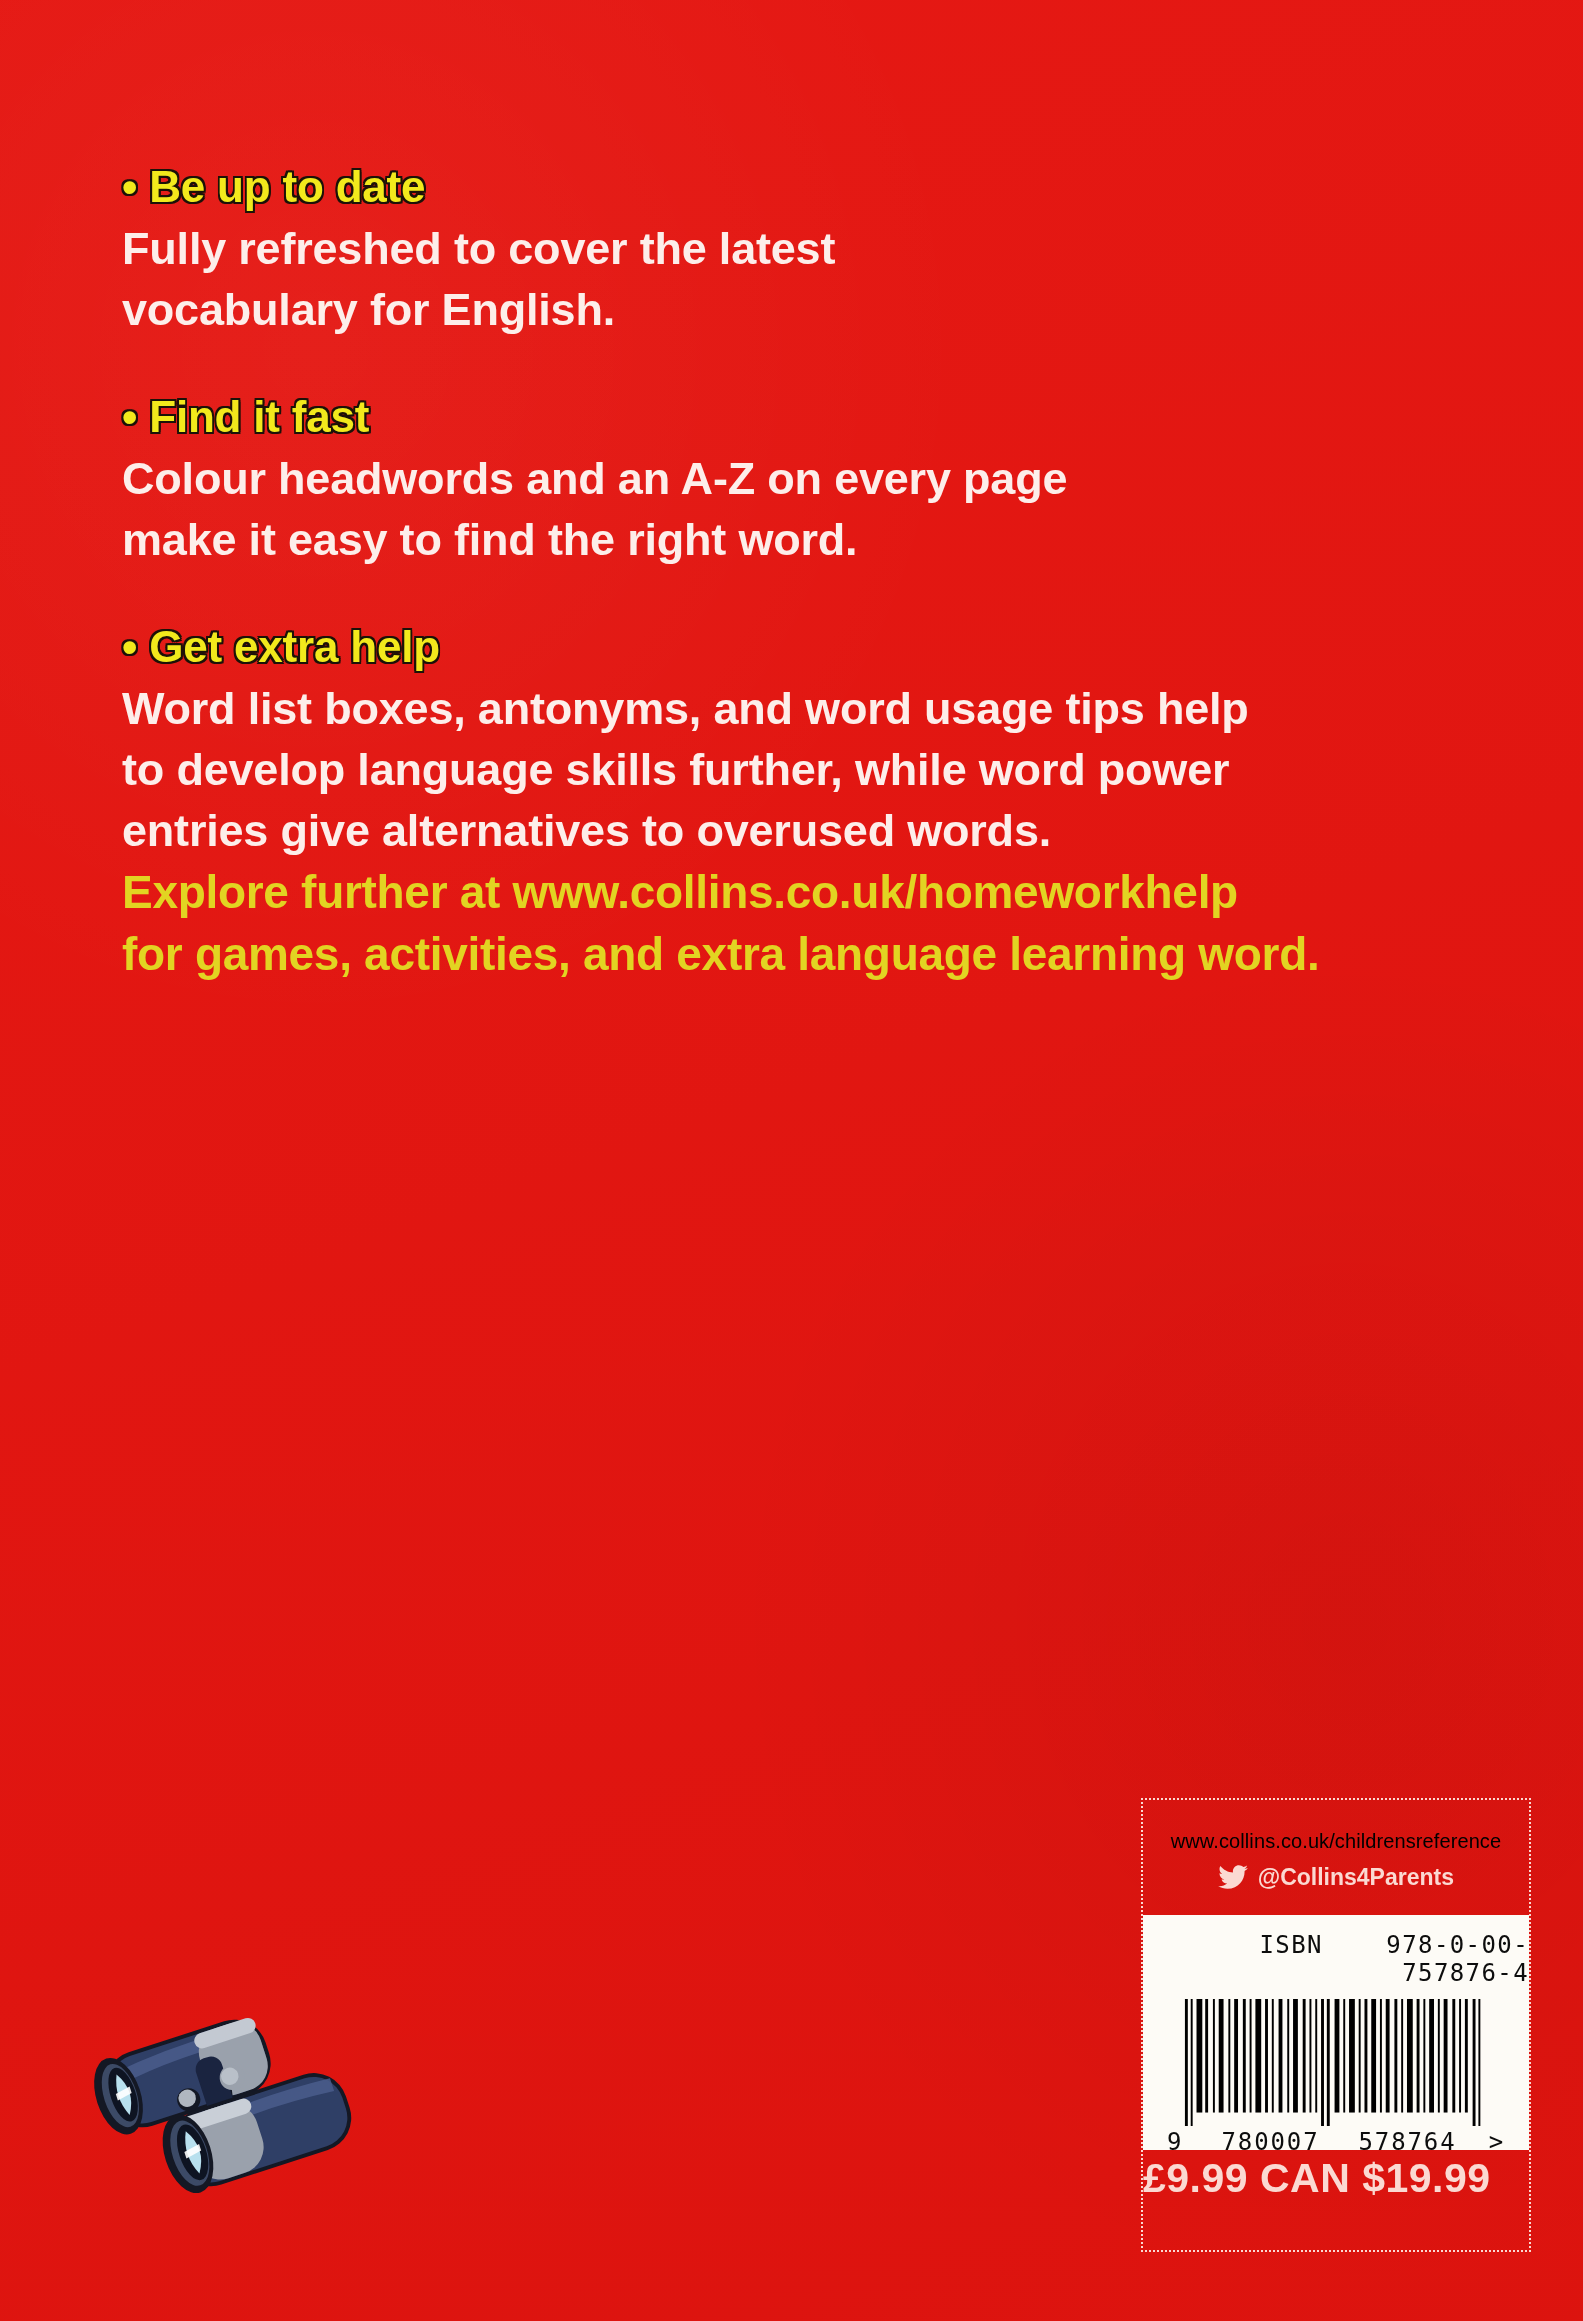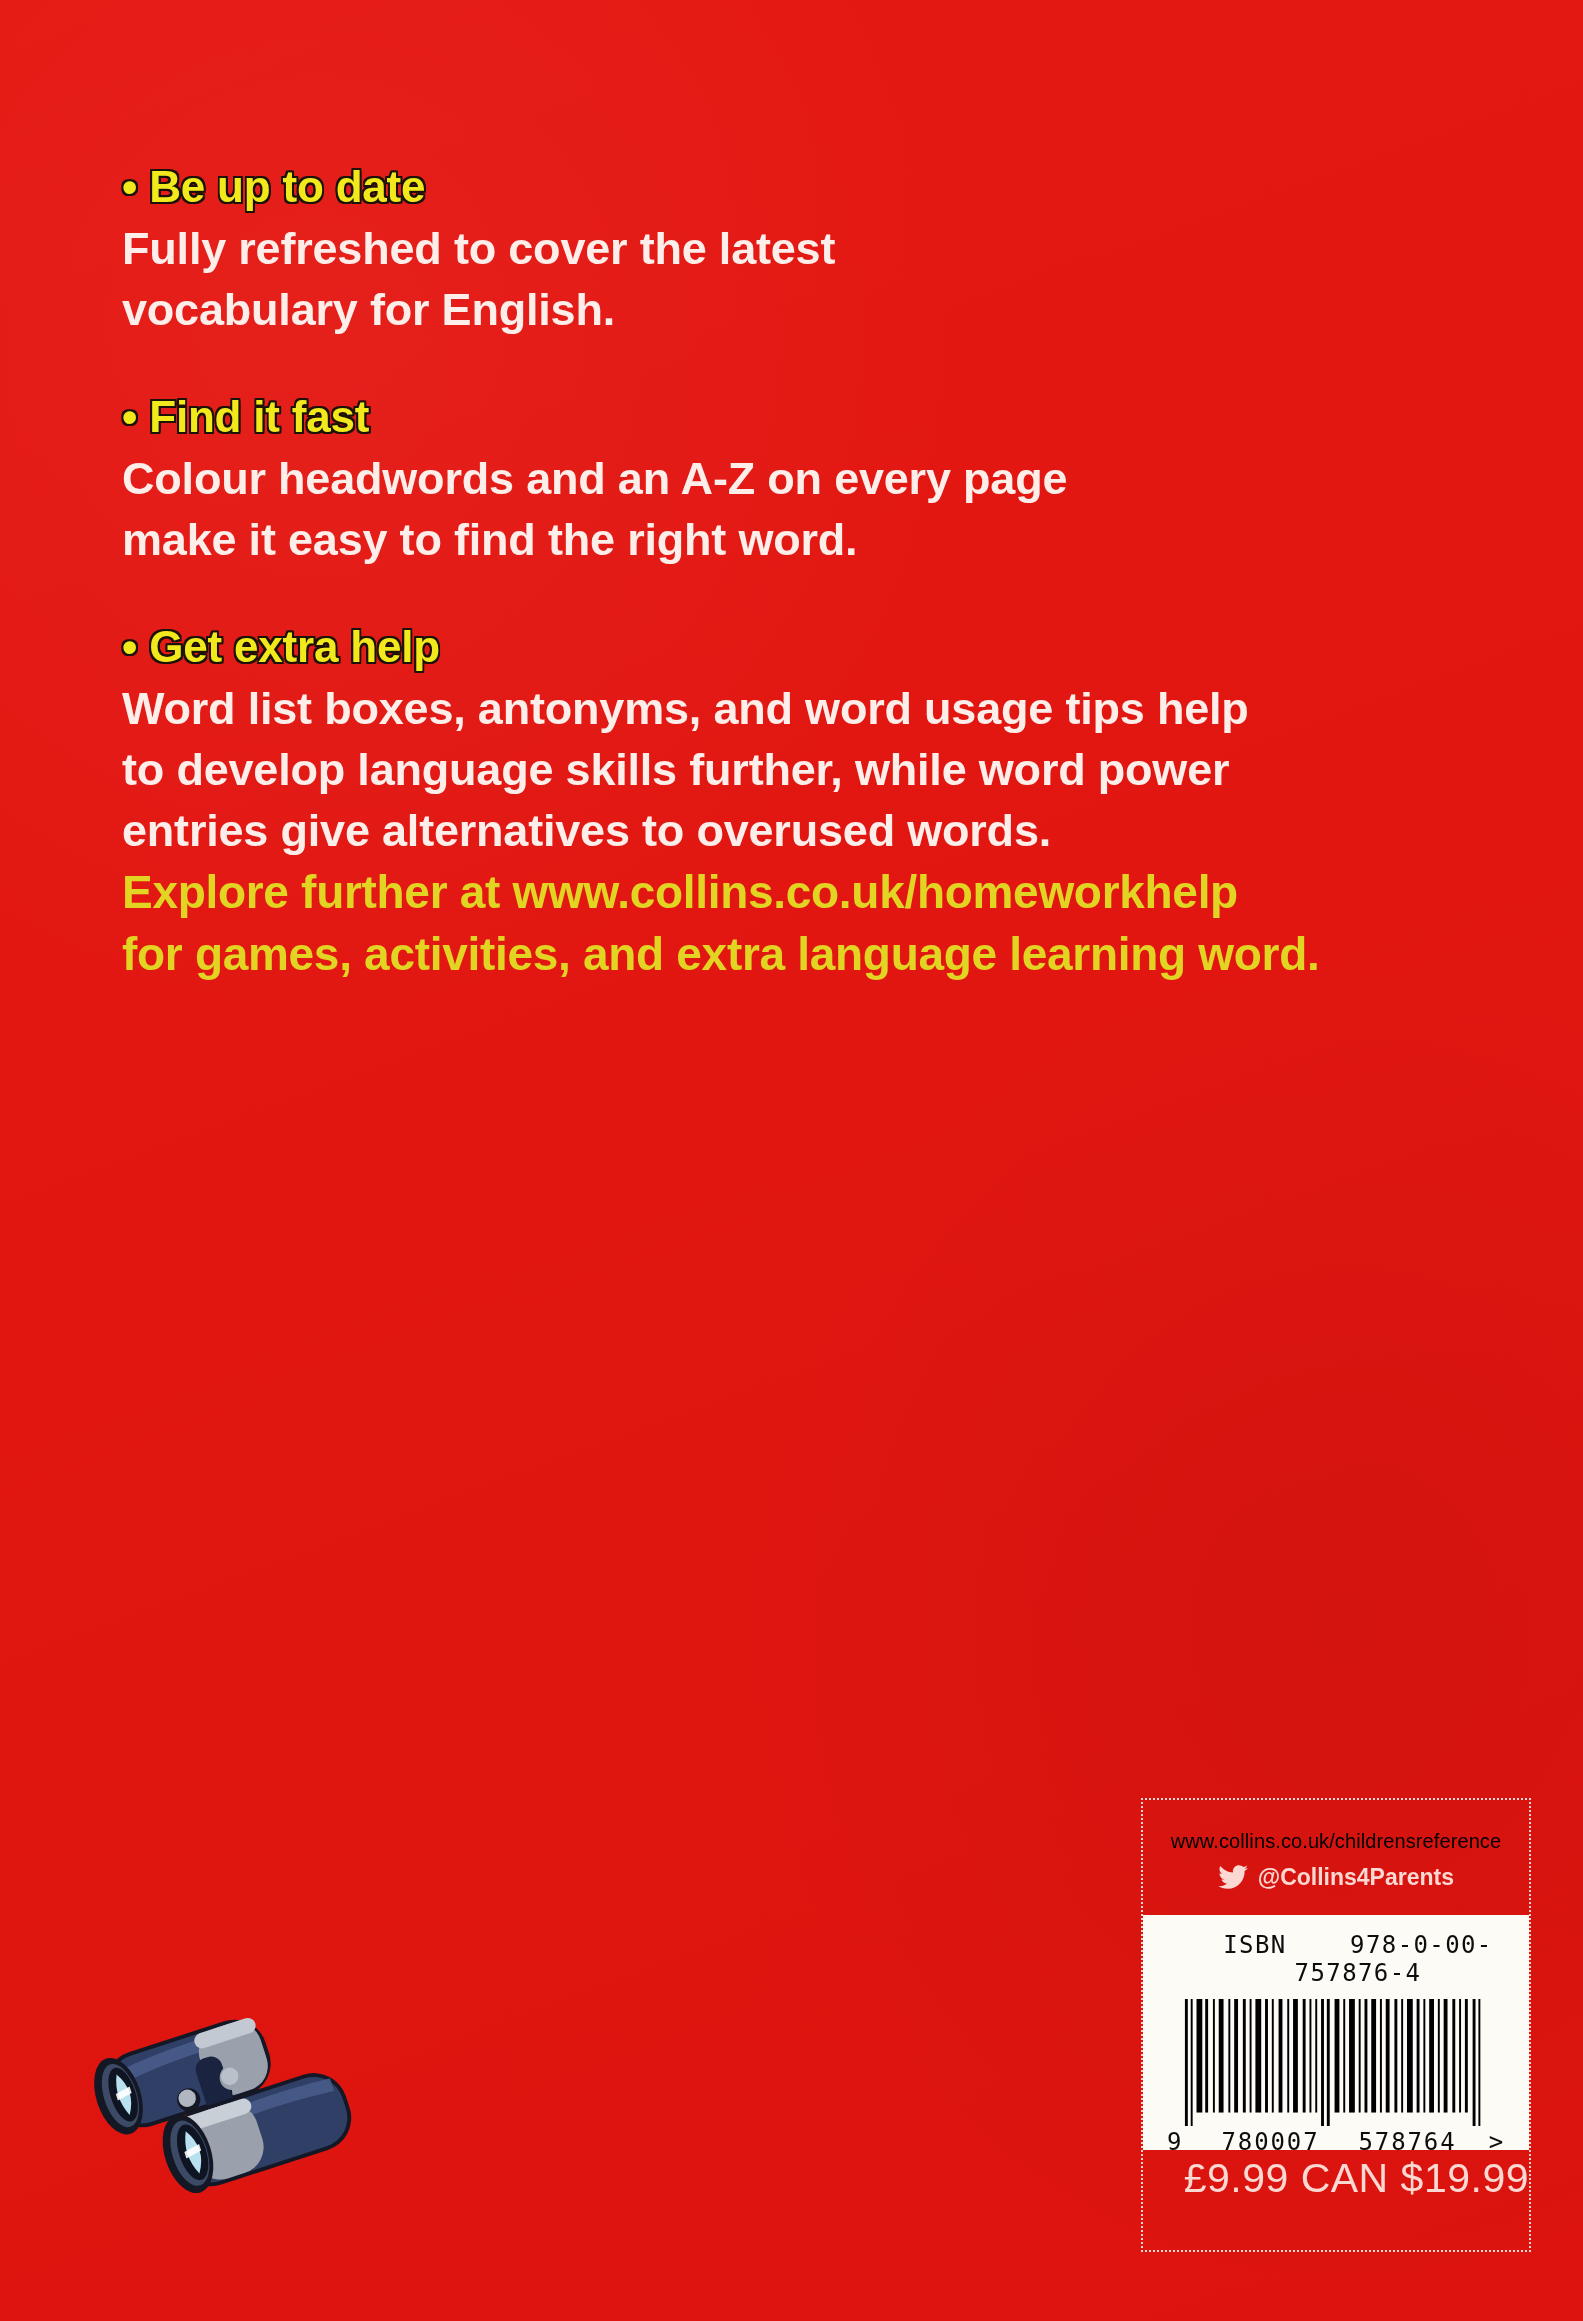--- a/index.html
+++ b/index.html
@@ -131,21 +131,21 @@
   #barcode-white {
     position: absolute;
     left: 1143px;
     top: 1915px;
     width: 386px;
     height: 235px;
     background: #fdfbf6;
     z-index: 3;
   }
   #isbn-text {
-    text-align: center;
+    text-align: right;
     color: #0d0d0d;
     font-family: "DejaVu Sans Mono", monospace;
     font-size: 24px;
     letter-spacing: 1.4px;
     padding-top: 16.4px;
     font-weight: 400;
     padding-left: 44px;
   }
   #bars {
     margin: 11.6px auto 0 auto;
@@ -161,24 +161,24 @@
     font-family: "DejaVu Sans Mono", monospace;
     font-size: 24px;
     color: #0d0d0d;
     letter-spacing: 1.9px;
   }
   #price {
     position: absolute;
     left: 1143px;
     top: 2155px;
     width: 386px;
-    text-align: right;
+    text-align: left;
     color: #fbd9d2;
     font-size: 41px;
-    font-weight: 400;
+    font-weight: 700;
     letter-spacing: 0.5px;
     z-index: 3;
   }
 </style>
 </head>
 <body>
 
 <div id="cover">
 
   <div id="copy" class="layer">

